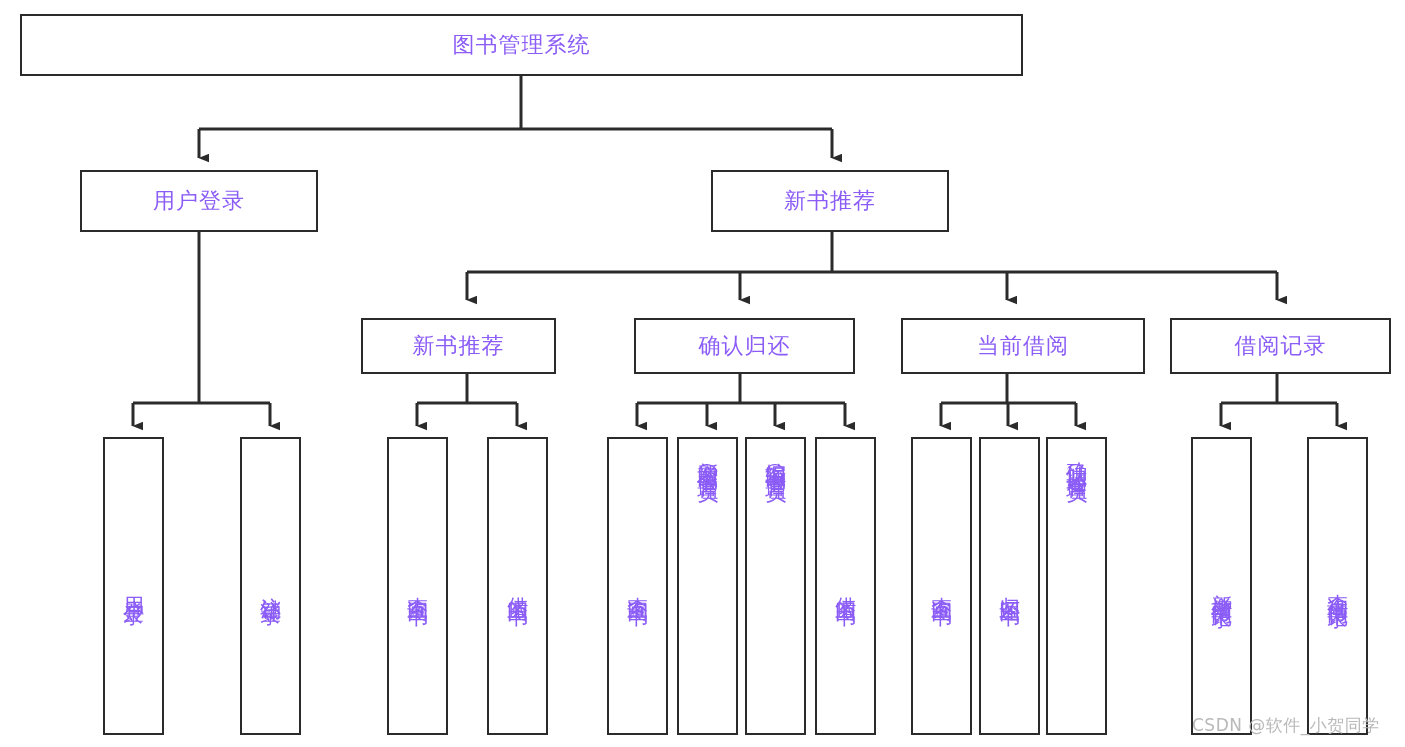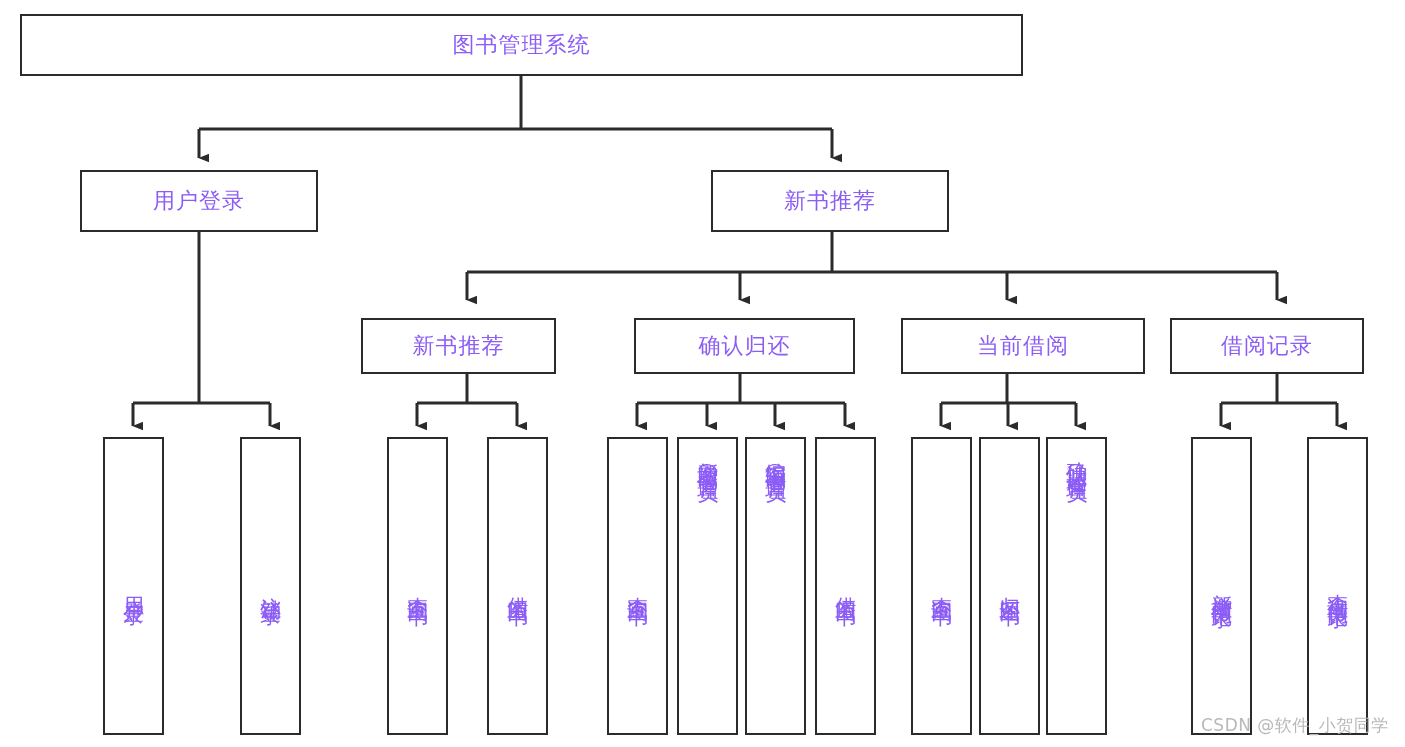--- a/index.html
+++ b/index.html
@@ -144,21 +144,21 @@
   </div>
 
   <div class="node node-h" style="left:634px; top:318px; width:221px; height:56px;">
     <span class="node-label">确认归还</span>
   </div>
 
   <div class="node node-h" style="left:901px; top:318px; width:244px; height:56px;">
     <span class="node-label">当前借阅</span>
   </div>
 
-  <div class="node node-h" style="left:1170px; top:318px; width:194px; height:56px;">
+  <div class="node node-h" style="left:1170px; top:318px; width:221px; height:56px;">
     <span class="node-label">借阅记录</span>
   </div>
 
   <div class="node node-v align-mid" style="left:103px; top:437px; width:61px; height:298px;">
     <span class="node-label">用户登录</span>
   </div>
 
   <div class="node node-v align-mid" style="left:240px; top:437px; width:61px; height:298px;">
     <span class="node-label">注销登录</span>
   </div>
@@ -200,15 +200,15 @@
   </div>
 
   <div class="node node-v align-mid" style="left:1191px; top:437px; width:61px; height:298px;">
     <span class="node-label">新增借阅记录</span>
   </div>
 
   <div class="node node-v align-mid" style="left:1307px; top:437px; width:61px; height:298px;">
     <span class="node-label">查询借阅记录</span>
   </div>
 
-  <div class="watermark" style="left:1192px; top:714px;padding-left:9px;">CSDN @软件_小贺同学</div>
+  <div class="watermark" style="left:1192px; top:714px;">CSDN @软件_小贺同学</div>
 
 </div>
 
 </body></html>

